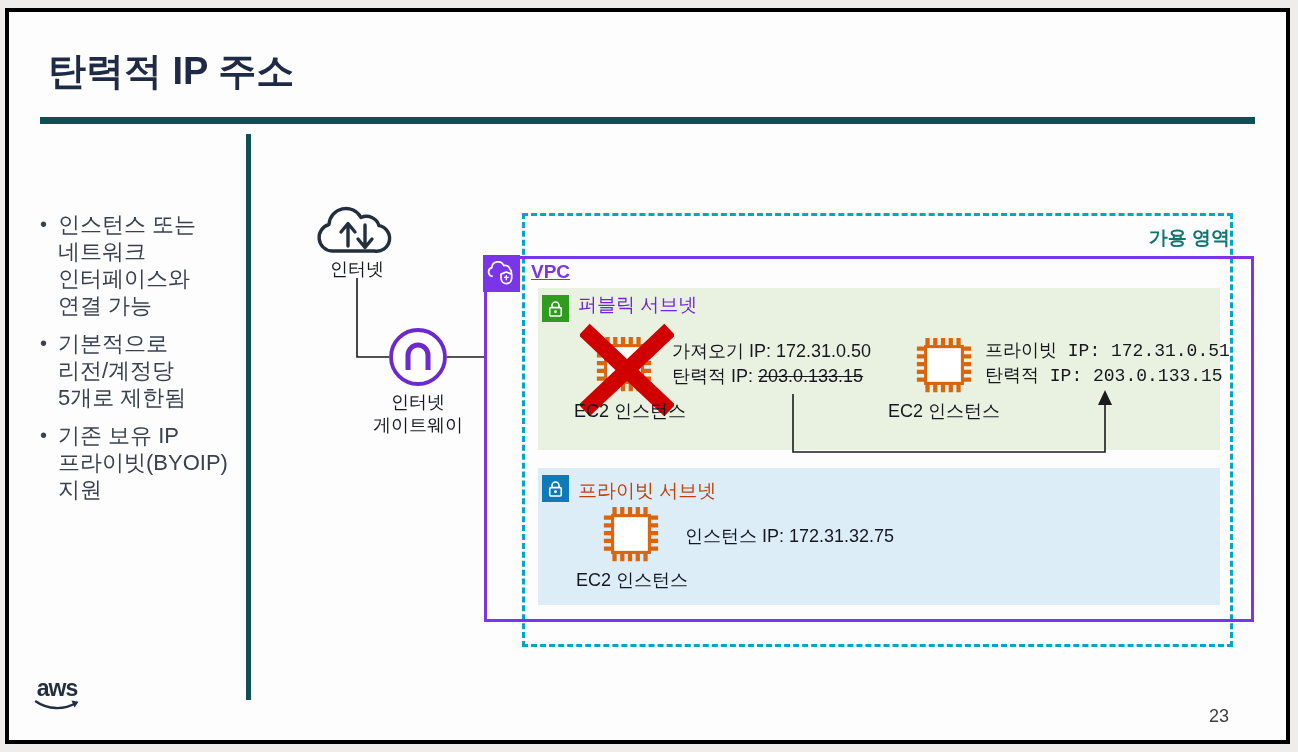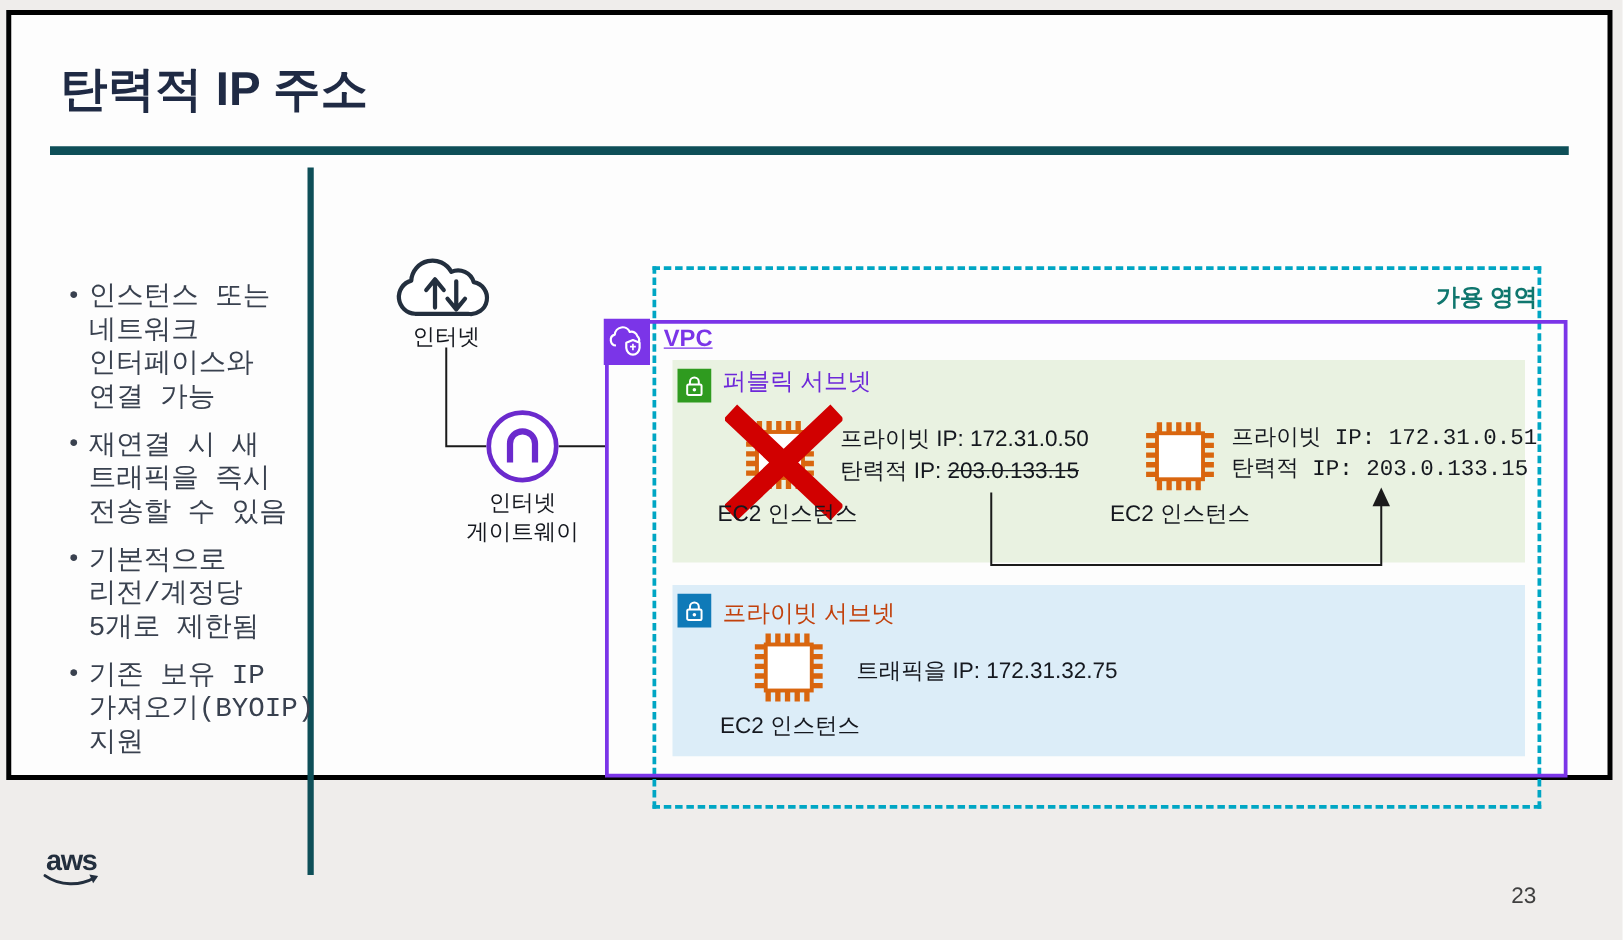--- a/index.html
+++ b/index.html
@@ -3,31 +3,31 @@
 <meta charset="utf-8">
 <style>
   html,body{margin:0;padding:0;}
   body{
     width:1298px;height:752px;position:relative;
     background:#efedeb;
     font-family:"Liberation Sans", sans-serif;
     overflow:hidden;
   }
   .slide{
-    position:absolute;left:5px;top:8px;width:1285px;height:616px;
+    position:absolute;left:5px;top:8px;width:1285px;height:736px;
     background:#fdfdfd;border:4px solid #000;box-sizing:border-box;
   }
   .abs{position:absolute;}
   .title{
     left:39px;top:34px;
     font-size:38px;font-weight:bold;color:#1f2a44;white-space:nowrap;
   }
   .rule{left:31px;top:105px;width:1215px;height:7px;background:#0e4f58;}
   .vdivider{left:237px;top:122px;width:5px;height:566px;background:#0e4f58;}
-  .bullets{left:24px;top:196px;width:212px;list-style:none;margin:16px;padding:0;font-family:Liberation Mono, monospace;}
+  .bullets{left:24px;top:196px;width:212px;list-style:none;margin:3px;padding:0;}
   .bullets li{
     position:relative;padding-left:22px;margin-bottom:11px;
     font-size:22px;line-height:27px;color:#39414f;white-space:pre-line;
   }
   .bullets li::before{
     content:"•";position:absolute;left:4px;top:0px;color:#39414f;font-size:20px;
   }
   .diagram-label{font-size:18px;color:#15181f;white-space:nowrap;}
   .center{text-align:center;}
   .pre{white-space:pre-line;}
@@ -68,28 +68,25 @@
 
   <div class="abs title">탄력적 IP 주소</div>
   <div class="abs rule"></div>
   <div class="abs vdivider"></div>
 
   <ul class="abs bullets">
     <li>인스턴스 또는
 네트워크
 인터페이스와
 연결 가능</li>
-    <li>재연결 시 새
-트래픽을 즉시
-전송할 수 있음</li>
     <li>기본적으로
 리전/계정당
 5개로 제한됨</li>
     <li>기존 보유 IP
-가져오기(BYOIP)
+프라이빗(BYOIP)
 지원</li>
   </ul>
 
   <div class="abs az-box">
     <div class="az-label">가용 영역</div>
   </div>
 
   <div class="abs vpc-box"></div>
   <div class="abs vpc-icon">
     <svg width="31" height="31" viewBox="0 0 32 32">
@@ -121,21 +118,21 @@
       <rect x="13" y="13" width="38" height="38" fill="#fff" stroke="#d9660f" stroke-width="3.2"></rect>
     </svg>
   </div>
   <div class="abs" style="left:571px;top:311px;">
     <svg width="94" height="94" viewBox="0 0 94 94">
       <path d="M10,12 L84,82 M84,12 L10,82" stroke="#d10000" stroke-width="16" stroke-linecap="square" fill="none"></path>
     </svg>
   </div>
   <div class="abs ec2-label" style="left:556px;top:387px;">EC2 인스턴스</div>
   <div class="abs ip-lines" style="left:663px;top:327px;">
-    <div>프라이빗 IP: 172.31.0.50</div>
+    <div>가져오기 IP: 172.31.0.50</div>
     <div><span>탄력적 IP: </span><span class="strike">203.0.133.15</span></div>
   </div>
 
   <div class="abs" style="left:904px;top:322px;">
     <svg width="62" height="62" viewBox="0 0 64 64">
       <g stroke="#d9660f" stroke-width="4.4">
         <path d="M15,4 V13 M23,4 V13 M31,4 V13 M39,4 V13 M47,4 V13"></path>
         <path d="M15,51 V60 M23,51 V60 M31,51 V60 M39,51 V60 M47,51 V60"></path>
         <path d="M4,15 H13 M4,23 H13 M4,31 H13 M4,39 H13 M4,47 H13"></path>
         <path d="M51,15 H60 M51,23 H60 M51,31 H60 M51,39 H60 M51,47 H60"></path>
@@ -165,21 +162,21 @@
         <path d="M15,4 V13 M23,4 V13 M31,4 V13 M39,4 V13 M47,4 V13"></path>
         <path d="M15,51 V60 M23,51 V60 M31,51 V60 M39,51 V60 M47,51 V60"></path>
         <path d="M4,15 H13 M4,23 H13 M4,31 H13 M4,39 H13 M4,47 H13"></path>
         <path d="M51,15 H60 M51,23 H60 M51,31 H60 M51,39 H60 M51,47 H60"></path>
       </g>
       <rect x="13" y="13" width="38" height="38" fill="#fff" stroke="#d9660f" stroke-width="3.2"></rect>
     </svg>
   </div>
   <div class="abs ec2-label" style="left:558px;top:556px;">EC2 인스턴스</div>
   <div class="abs ip-lines" style="left:676px;top:512px;">
-    <div>트래픽을 IP: 172.31.32.75</div>
+    <div>인스턴스 IP: 172.31.32.75</div>
   </div>
 
   <svg class="abs overlay" width="1277" height="728">
     <path d="M348,266 L348,345 L380,345" fill="none" stroke="#1b1b1b" stroke-width="1.6"></path>
     <path d="M438,345 L475,345" fill="none" stroke="#1b1b1b" stroke-width="1.6"></path>
     <path d="M784,382 L784,440 L1096,440 L1096,390" fill="none" stroke="#1b1b1b" stroke-width="1.6"></path>
     <polygon points="1089,393 1103,393 1096,378" fill="#1b1b1b"></polygon>
   </svg>
 
   <div class="abs" style="left:299px;top:182px;">

